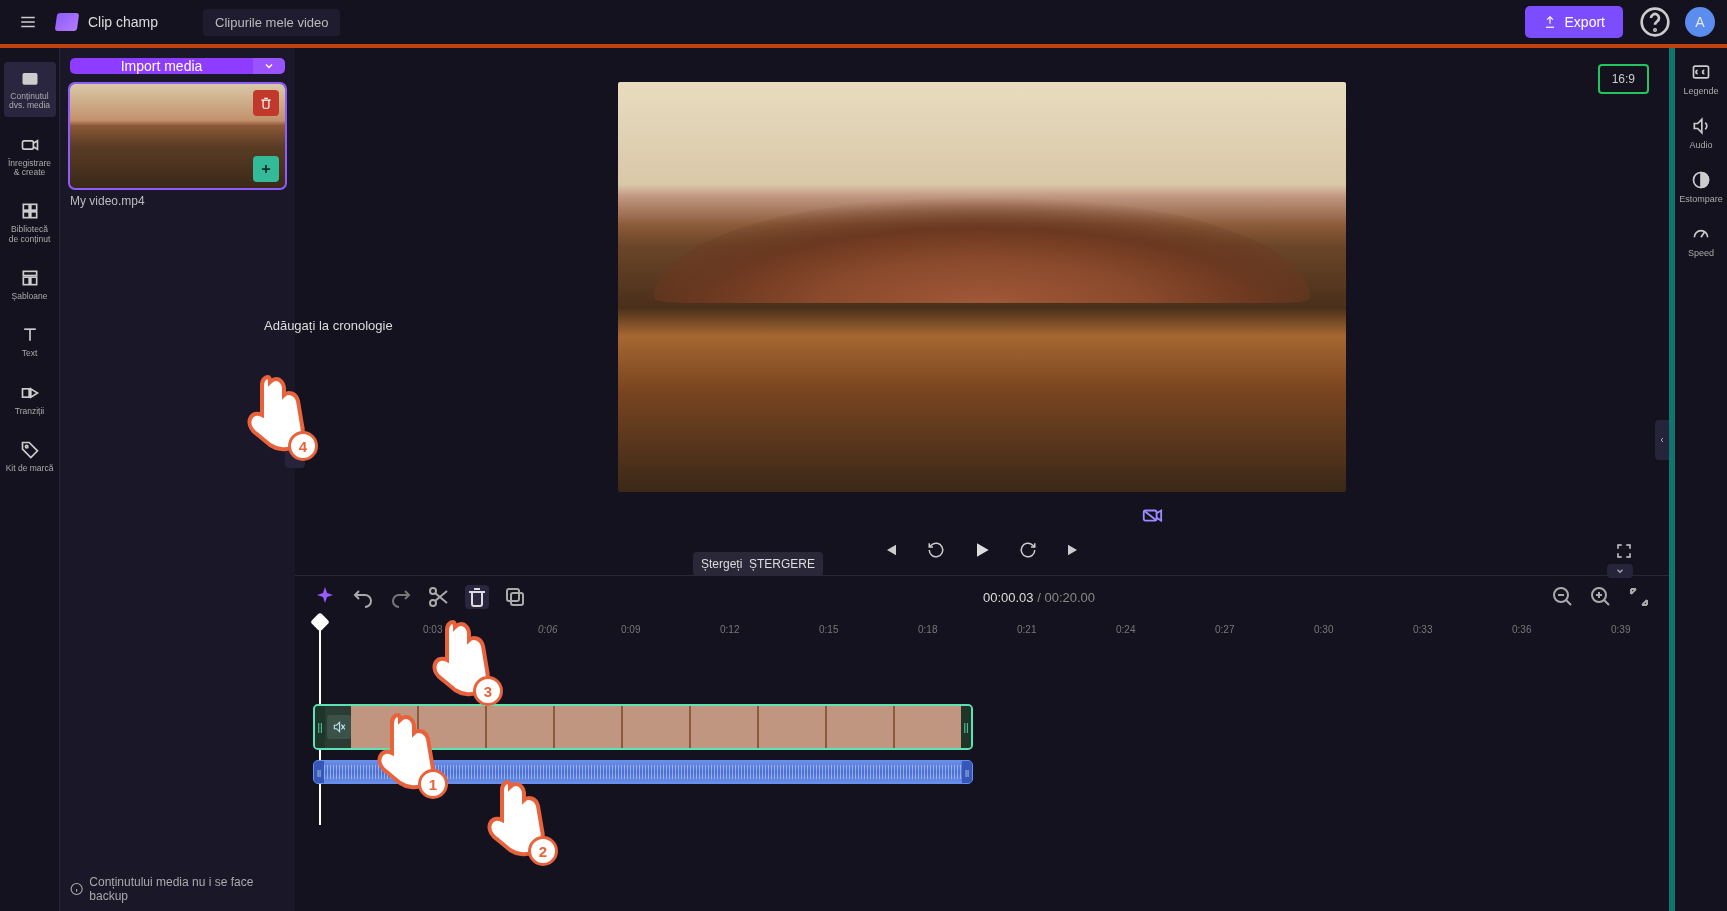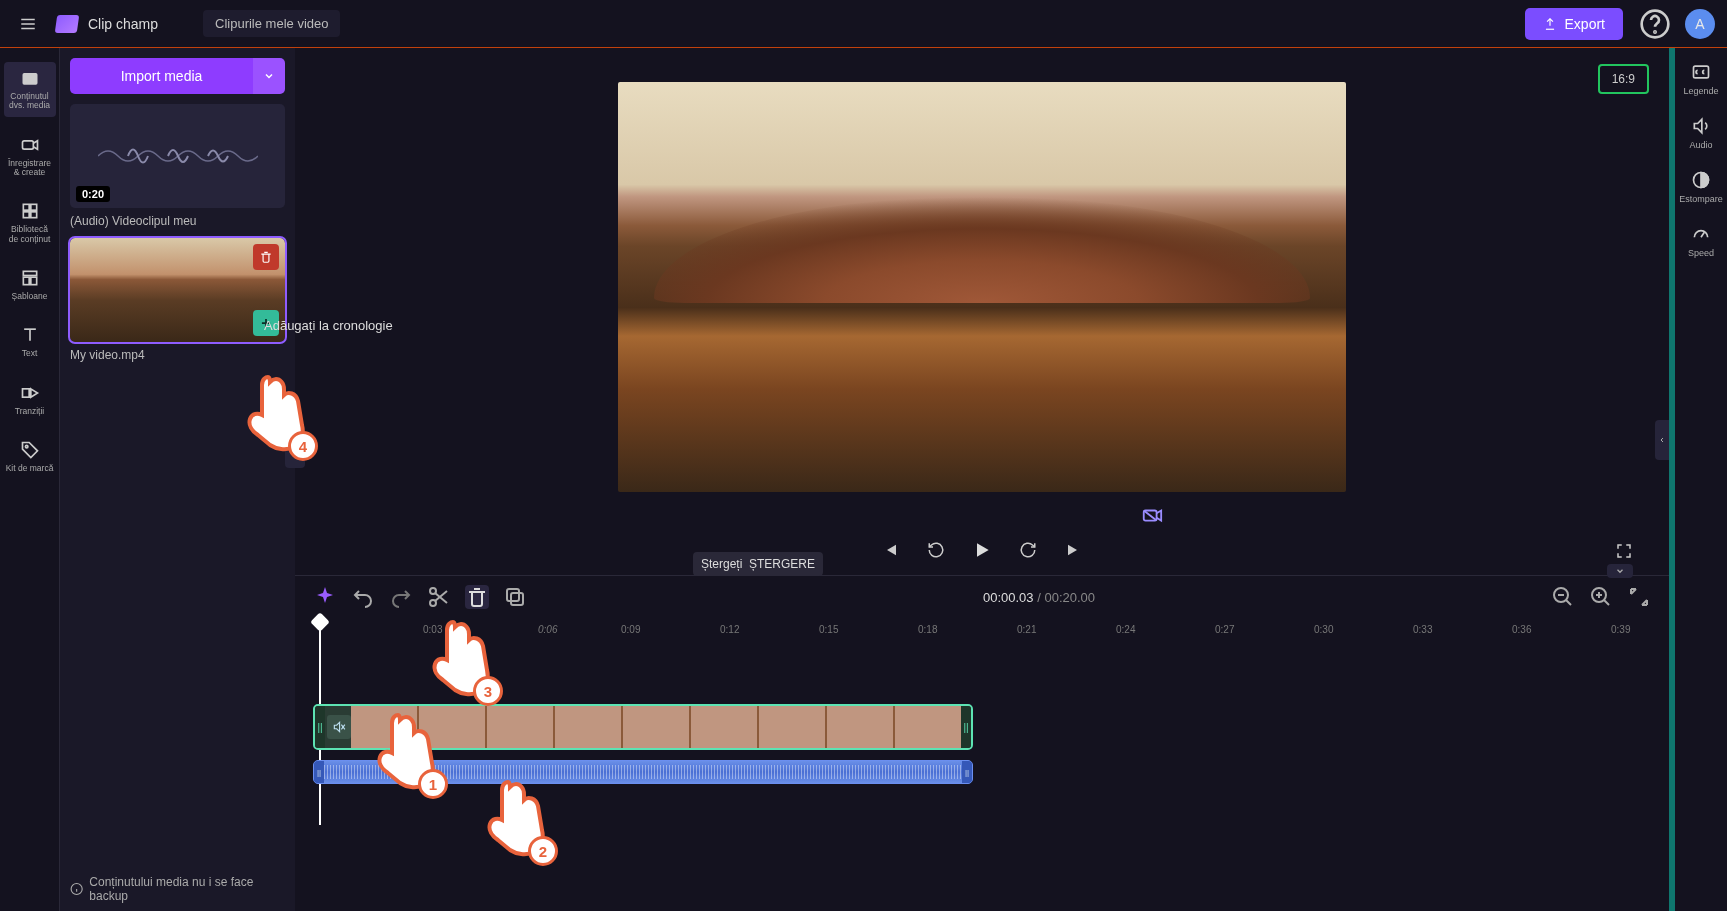--- a/index.html
+++ b/index.html
@@ -1,19 +1,19 @@
 <!DOCTYPE html>
 <html><head>
 <meta charset="utf-8">
 <style>
 * { margin: 0; padding: 0; box-sizing: border-box; font-family: 'Segoe UI', Arial, sans-serif; }
 body { background: #14121f; color: #e8e8e8; width: 1727px; height: 911px; overflow: hidden; }
 
 
-.topbar { height: 48px; display: flex; align-items: center; padding: 0 12px; border-bottom: 1px solid #c2410c; }
+.topbar { height: 48px; display: flex; align-items: center; padding: 0 12px; border-bottom: 4px solid #c2410c; }
 .hamburger { width: 32px; height: 32px; display: flex; align-items: center; justify-content: center; cursor: pointer; }
 .hamburger svg { width: 18px; height: 18px; }
 .logo-box { width: 22px; height: 18px; margin-left: 12px; background: linear-gradient(135deg, #8e5cff, #b47bff); border-radius: 3px; transform: skewX(-8deg); }
 .app-name { margin-left: 10px; font-size: 14px; color: #ddd; }
 .project-title { margin-left: 45px; font-size: 13px; color: #bbb; padding: 6px 12px; border-radius: 4px; background: #1e1c2e; }
 .topbar-spacer { flex: 1; }
 .export-btn { background: #7b4dff; color: white; border: none; border-radius: 5px; padding: 8px 18px; font-size: 14px; display: flex; align-items: center; gap: 8px; cursor: pointer; }
 .export-btn svg { width: 14px; height: 14px; }
 .help-icon { width: 32px; height: 32px; margin-left: 16px; display: flex; align-items: center; justify-content: center; cursor: pointer; }
 .avatar { width: 30px; height: 30px; border-radius: 50%; background: #5b8def; display: flex; align-items: center; justify-content: center; margin-left: 14px; font-size: 14px; cursor: pointer; }
@@ -24,21 +24,21 @@
 
 .left-rail { width: 60px; background: #14121f; border-right: 1px solid #2a2838; display: flex; flex-direction: column; align-items: center; padding-top: 14px; gap: 12px; }
 .rail-item { width: 52px; display: flex; flex-direction: column; align-items: center; gap: 4px; padding: 6px 2px; cursor: pointer; border-radius: 4px; }
 .rail-item.active { background: #2a2640; }
 .rail-item svg { width: 20px; height: 20px; }
 .rail-item span { font-size: 8.5px; color: #aaa; text-align: center; line-height: 1.1; }
 
 
 .media-panel { width: 235px; background: #1a1828; padding: 10px; position: relative; }
 .import-btn-wrap { display: flex; margin-bottom: 10px; }
-.import-btn { flex: 1; background: #8e3cff; color: white; border: none; border-radius: 5px 0 0 5px; padding: 10px; font-size: 14px; cursor: pointer; }
+.import-btn { flex: 1; background: #8e3cff; color: white; border: none; border-radius: 5px 0 0 5px; font-size: 14px; cursor: pointer; }
 .import-dd { width: 32px; background: #9b52ff; border: none; border-radius: 0 5px 5px 0; color: white; display: flex; align-items: center; justify-content: center; cursor: pointer; }
 .media-item { margin-bottom: 10px; position: relative; }
 .media-thumb { position: relative; border-radius: 5px; overflow: hidden; background: #26243a; height: 104px; }
 .media-thumb.selected { outline: 2px solid #8e5cff; }
 .audio-wave { width: 100%; height: 100%; display: flex; align-items: center; justify-content: center; }
 .audio-wave svg { width: 160px; height: 30px; }
 .video-thumb { width: 100%; height: 100%; background: linear-gradient(to bottom, #d9c8a8 0%, #c2916c 35%, #8b5838 40%, #5a3c24 60%, #3a2818 100%); }
 .duration-badge { position: absolute; left: 6px; bottom: 6px; background: #000; color: white; font-size: 11px; padding: 2px 6px; border-radius: 3px; font-weight: 600; }
 .trash-badge { position: absolute; right: 6px; top: 6px; width: 26px; height: 26px; background: #c0392b; border-radius: 4px; display: flex; align-items: center; justify-content: center; cursor: pointer; }
 .trash-badge svg { width: 14px; height: 14px; }
@@ -206,34 +206,20 @@
   <div class="media-panel">
     <div class="import-btn-wrap">
       <button class="import-btn">Import media</button>
       <button class="import-dd">
         <svg width="12" height="12" viewBox="0 0 24 24" fill="none" stroke="white" stroke-width="3">
             <path d="M6 9l6 6 6-6"></path>
           </svg>
       </button>
     </div>
 
-    <div class="media-item">
-      <div class="media-thumb">
-        <div class="audio-wave">
-          <svg viewBox="0 0 160 30">
-              <path d="M0 15 Q10 5 20 15 T40 15 T60 15 T80 15 T100 15 T120 15 T140 15 T160 15" stroke="#6a6a8a" stroke-width="1.5" fill="none"></path>
-              <path d="M30 15 Q35 2 40 15 T50 15" stroke="#8a8aaa" stroke-width="2" fill="none"></path>
-              <path d="M70 15 Q75 3 80 15 T90 15" stroke="#8a8aaa" stroke-width="2" fill="none"></path>
-              <path d="M110 15 Q115 4 120 15 T130 15" stroke="#8a8aaa" stroke-width="2" fill="none"></path>
-            </svg>
-        </div>
-        <div class="duration-badge">0:20</div>
-      </div>
-      <div class="media-name">(Audio) Videoclipul meu</div>
-    </div>
 
     <div class="media-item">
       <div class="media-thumb selected">
         <div class="video-thumb"></div>
         <div class="trash-badge">
           <svg viewBox="0 0 24 24" fill="none" stroke="white" stroke-width="2">
               <path d="M4 7h16"></path>
               <path d="M7 7v12a2 2 0 0 0 2 2h6a2 2 0 0 0 2-2V7"></path>
               <path d="M9 4h6"></path>
             </svg>

